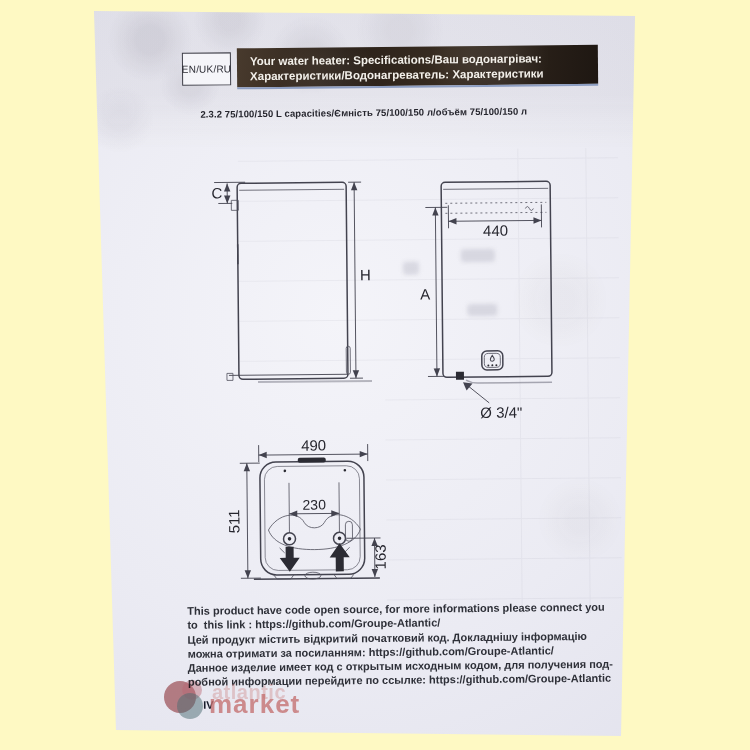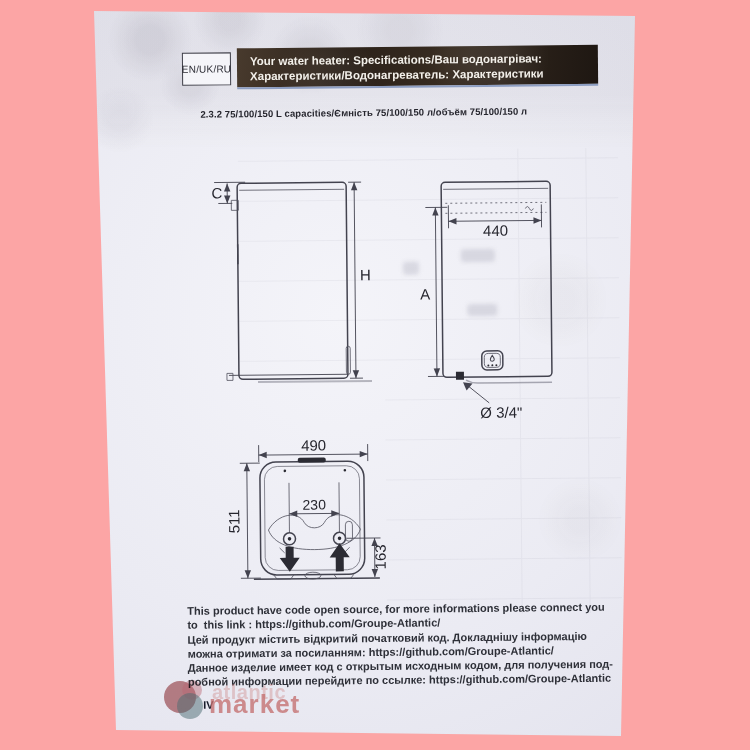--- a/index.html
+++ b/index.html
@@ -1,17 +1,17 @@
 <!DOCTYPE html>
 <html><head>
 <meta charset="utf-8">
 <style>
   html,body{margin:0;padding:0;}
   body{width:750px;height:750px;background:#ffffff;font-family:"Liberation Sans",sans-serif;overflow:hidden;}
-  .photo{position:relative;width:750px;height:750px;background:#fca5a5;}
+  .photo{position:relative;width:750px;height:750px;background:#fef9c3;}
 
   
   .paper{
     position:absolute;inset:0;
     clip-path:polygon(94px 11px,635px 16px,621px 736px,116px 730px);
     background:radial-gradient(ellipse at 45% 42%, #f4f4f9 0%, #ebebf3 55%, #e1e1ec 100%);
     box-shadow:inset 10px 0 14px -8px rgba(90,90,115,.35), inset -6px 0 10px -6px rgba(120,120,145,.25);
   }
   
   .mottle{position:absolute;inset:0;pointer-events:none;opacity:.9;background-image:

